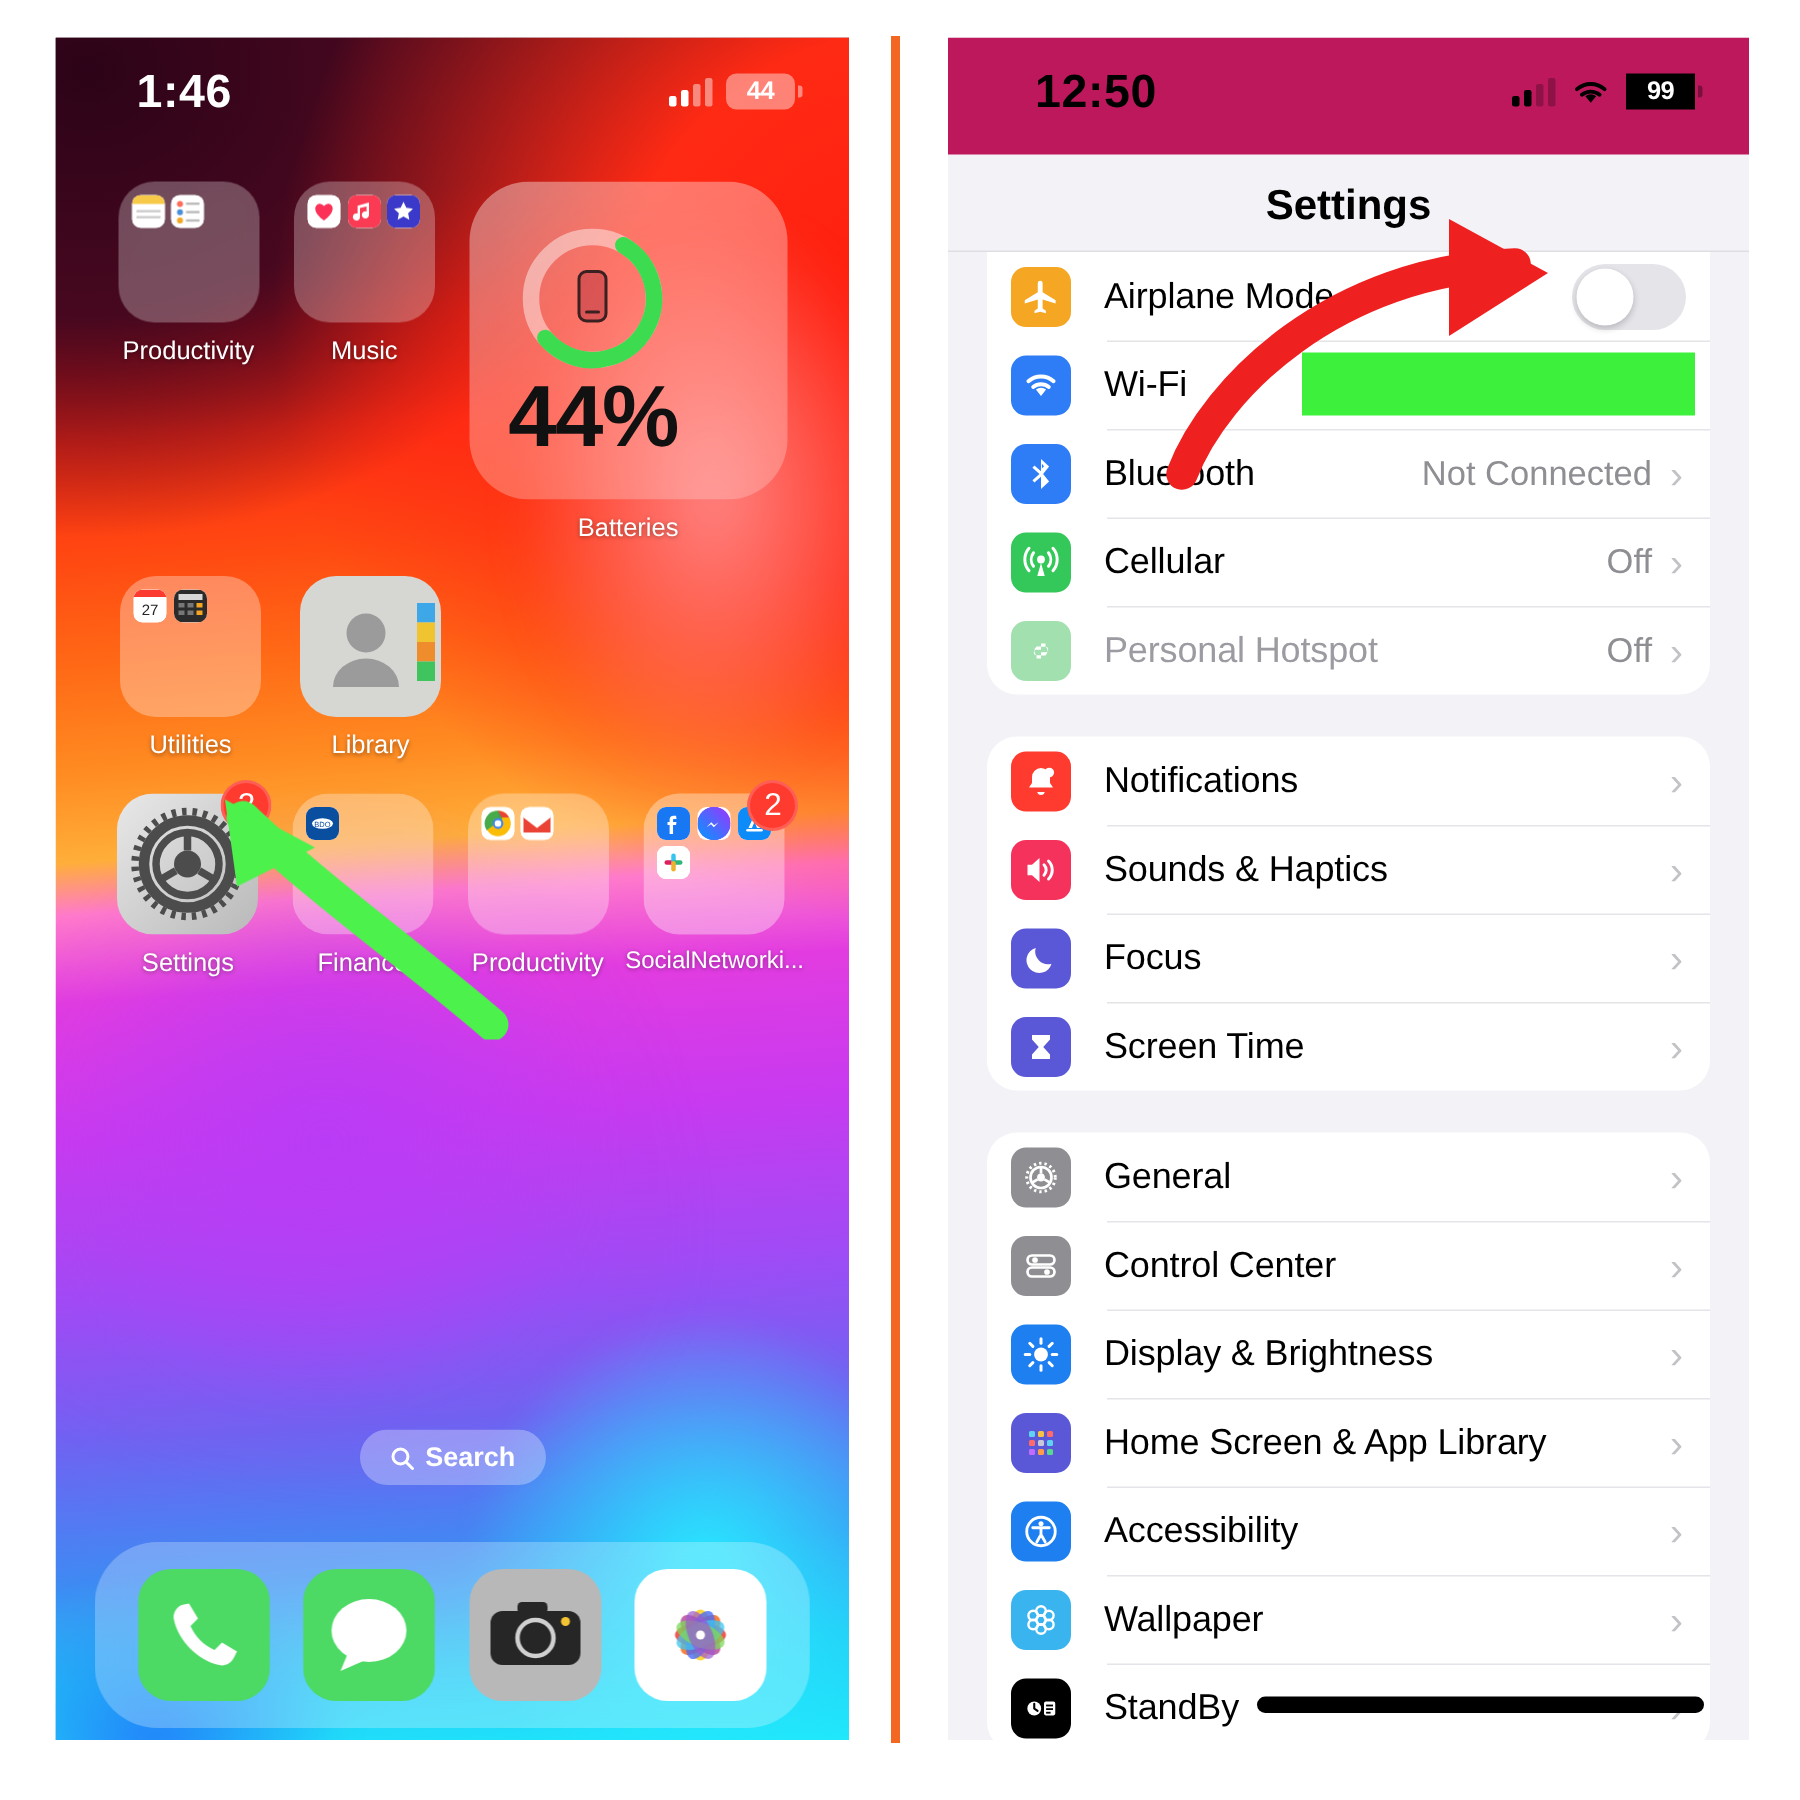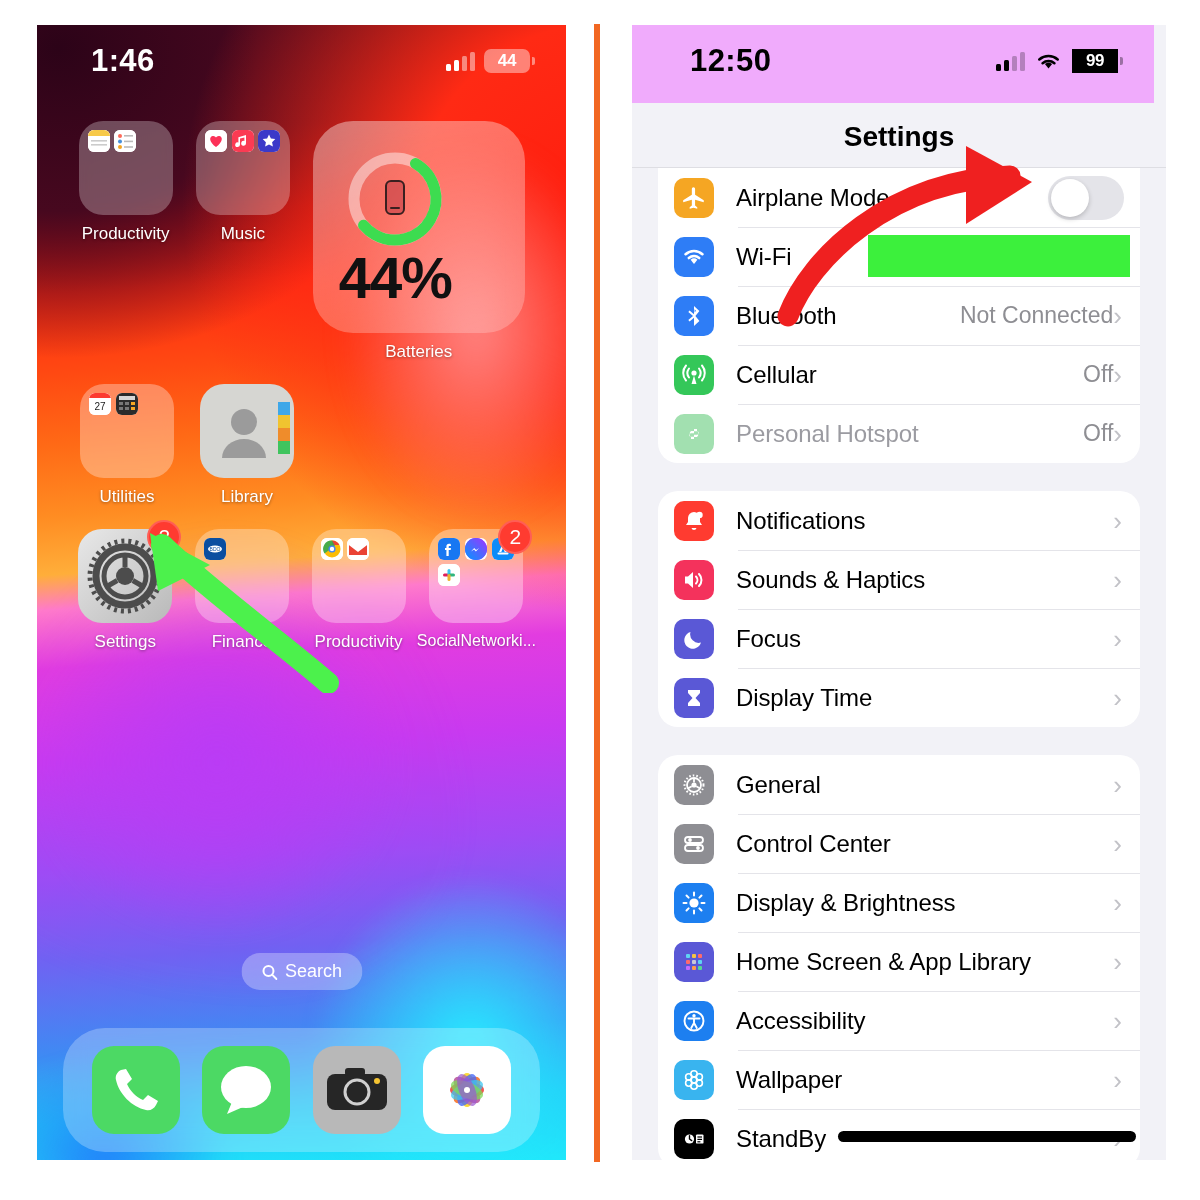--- a/index.html
+++ b/index.html
@@ -118,61 +118,61 @@
   }
   .ring { position:absolute; left:30px; top:26px; width:104px; height:104px; }
   .pct { position:absolute; left:26px; bottom:22px; font-size:58px; font-weight:700; color:#111; letter-spacing:-1px; }
 
   
   .search-pill {
     position:absolute; left:50%; transform:translateX(-50%); bottom:170px;
     background: rgba(255,255,255,.30); backdrop-filter: blur(8px);
     padding: 8px 20px; border-radius: 20px;
     display:flex; align-items:center; gap:8px;
-    color:#fff; font-size:18px; font-weight:400;
+    color:#fff; font-size:18px; font-weight:700;
   }
   
   .dock {
     position:absolute; left:26px; right:26px; bottom:8px; height:124px;
     background: rgba(255,255,255,.26); backdrop-filter: blur(12px);
     border-radius: 42px; display:flex; align-items:center; justify-content:space-around;
     padding: 0 18px;
   }
   .dock .appicon { width:88px; height:88px; border-radius:22px; }
 
   
   .arrow-green { position:absolute; left:95px; top:478px; width:210px; height:190px; pointer-events:none; }
 
   
   .phone-right {
     position: absolute; left: 632px; top: 25px;
     width: 534px; height: 1135px;
     background: #f2f2f7;
     overflow: hidden;
   }
-  .st-right-bar { position:absolute; top:0; left:0; right:12px; height:78px; background:#f0abfc;}
+  .st-right-bar { position:absolute; top:0; left:0; right:0; height:78px; background:#be185d;}
   .st-time-r { position:absolute; left:58px; top:18px; color:#000; font-size:31px; font-weight:700; letter-spacing:.4px;}
   .st-icons-r { position:absolute; right:36px; top:24px; display:flex; align-items:center; gap:10px;}
   .bars-dark i { background:#000; }
   .bars-dark i:nth-child(3), .bars-dark i:nth-child(4){ opacity:.25; }
   .batt-r { position:relative; width:46px; height:24px; border-radius:0; background:#000; display:flex; align-items:center; justify-content:center;}
   .batt-r span{ color:#fff; font-size:17px; font-weight:800; letter-spacing:-.5px;}
   .batt-r::after{ content:""; position:absolute; right:-5px; top:8px; width:3px; height:8px; background:rgba(0,0,0,.35); border-radius:0 2px 2px 0;}
   .nav-title { position:absolute; top:96px; left:0; right:0; text-align:center; font-size:28px; font-weight:700; color:#000;}
   .nav-sep { position:absolute; top:142px; left:0; right:0; height:1px; background:#dedee3;}
 
   .list-scroll { position:absolute; top:143px; left:0; right:0; bottom:0; }
   .group { margin: 0 26px 28px; background:#fff; border-radius:20px; overflow:hidden; }
   .group.first { border-radius: 0 0 20px 20px; margin-top:0; }
   .srow { display:flex; align-items:center; height:59px; padding-left:16px; position:relative; }
   .srow + .srow::before { content:""; position:absolute; left:80px; right:0; top:0; height:1px; background:#e4e4e9; }
   .sicon { width:40px; height:40px; border-radius:10px; flex:none; display:flex; align-items:center; justify-content:center; margin-right:22px; }
   .slabel { font-size:24px; color:#000; flex:1; letter-spacing:-.1px; }
   .slabel.dim { color:#9b9ba1; }
-  .svalue { font-size:23px; color:#8e8e93; }
+  .svalue { font-size:23px; color:#8e8e93; margin-right:12px; }
   .chev { font-size:26px; color:#c2c2c7; margin-right:18px; font-weight:400; line-height:1; }
   .toggle { width:76px; height:44px; border-radius:22px; background:#e4e4e9; margin-right:16px; position:relative; flex:none;}
   .toggle::after{ content:""; position:absolute; left:3px; top:3px; width:38px; height:38px; border-radius:19px; background:#fff; box-shadow:0 2px 5px rgba(0,0,0,.2);}
   .redact-green { position:absolute; left:210px; right:10px; top:8px; height:42px; background:#3cf03c; }
   .redact-black { position:absolute; left:180px; width:298px; top:22px; height:11px; background:#000; border-radius:6px; }
   .arrow-red { position:absolute; left:770px; top:138px; width:300px; height:190px; pointer-events:none; }
 </style>
 </head>
 <body>
 
@@ -589,21 +589,21 @@
           </div>
           <div class="slabel">Focus</div>
           <div class="chev">›</div>
         </div>
         <div class="srow">
           <div class="sicon" style="background:#5a58d6">
             <svg width="22" height="22" viewBox="0 0 22 22">
                 <path d="M5 3h12v3l-4.5 5 4.5 5v3H5v-3l4.5-5L5 6z" fill="#fff"></path>
               </svg>
           </div>
-          <div class="slabel">Display Time</div>
+          <div class="slabel">Screen Time</div>
           <div class="chev">›</div>
         </div>
       </div>
 
       <div class="group">
         <div class="srow">
           <div class="sicon" style="background:#8e8e93">
             <svg width="26" height="26" viewBox="0 0 26 26">
                 <g transform="translate(13,13)">
               <circle r="9.5" fill="none" stroke="#fff" stroke-width="2" stroke-dasharray="1.6 2"></circle>

